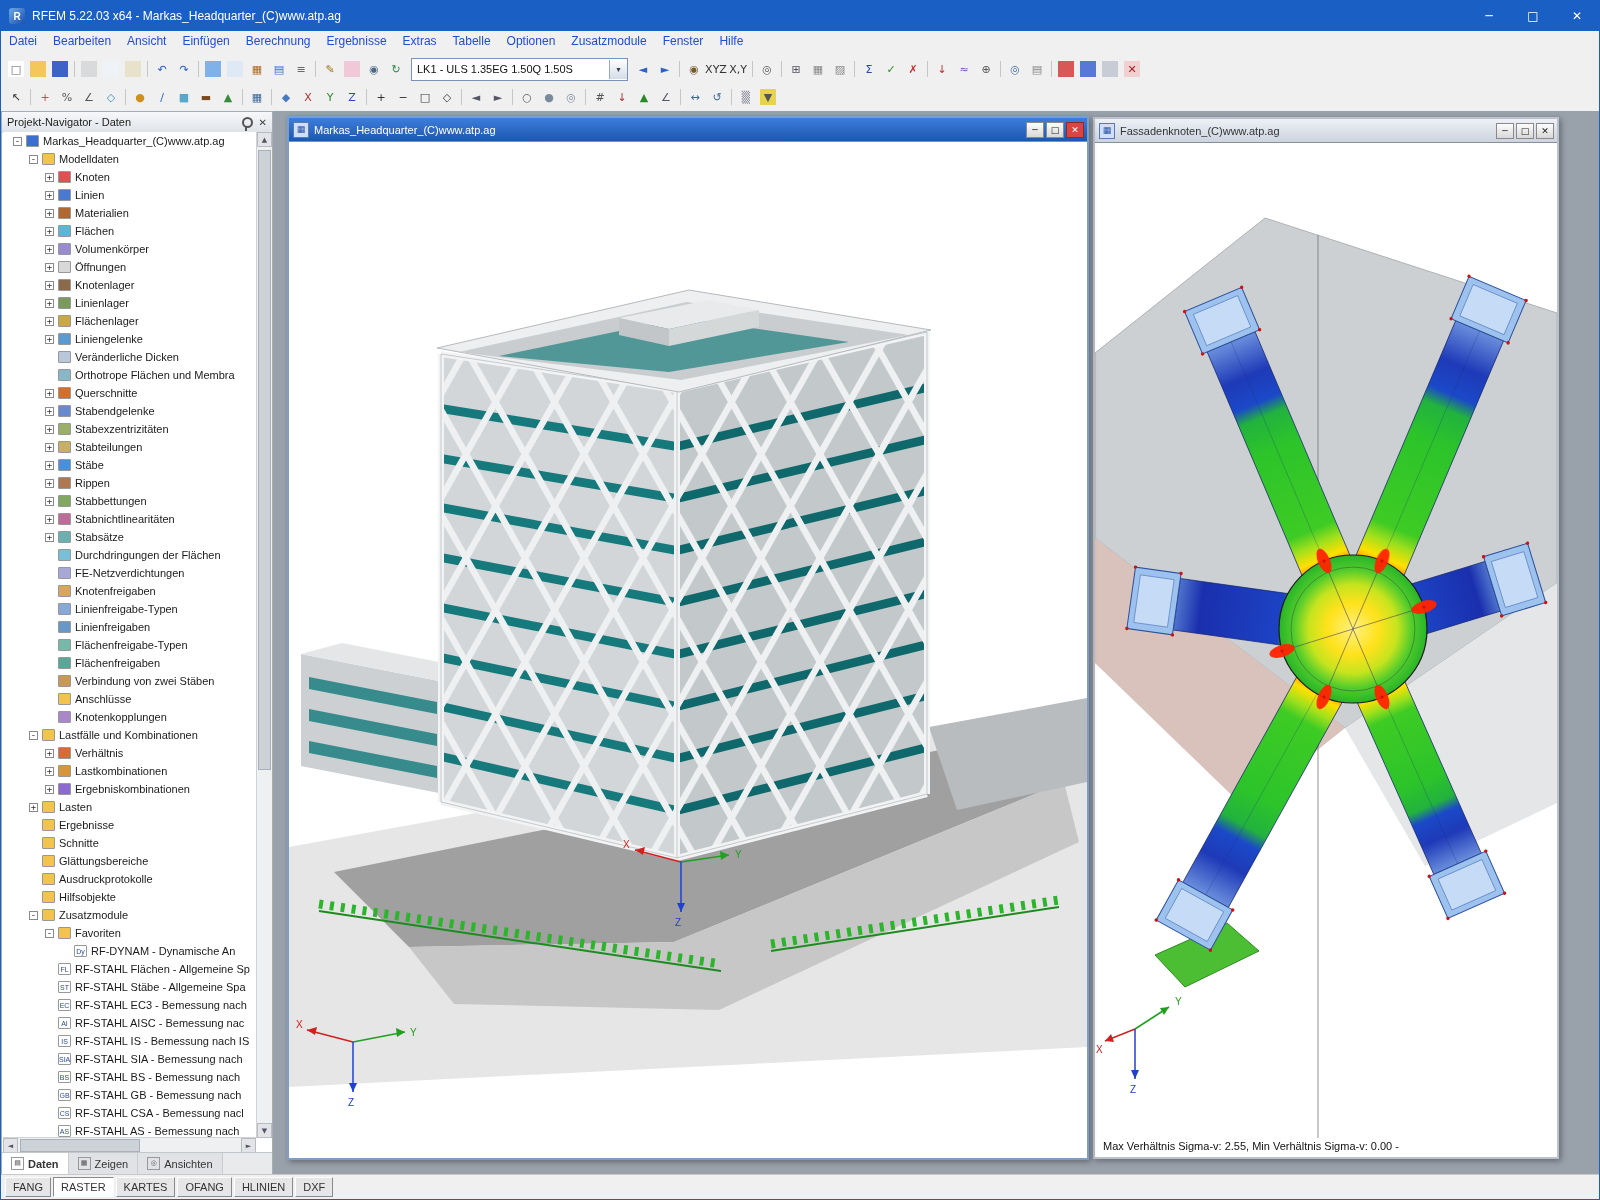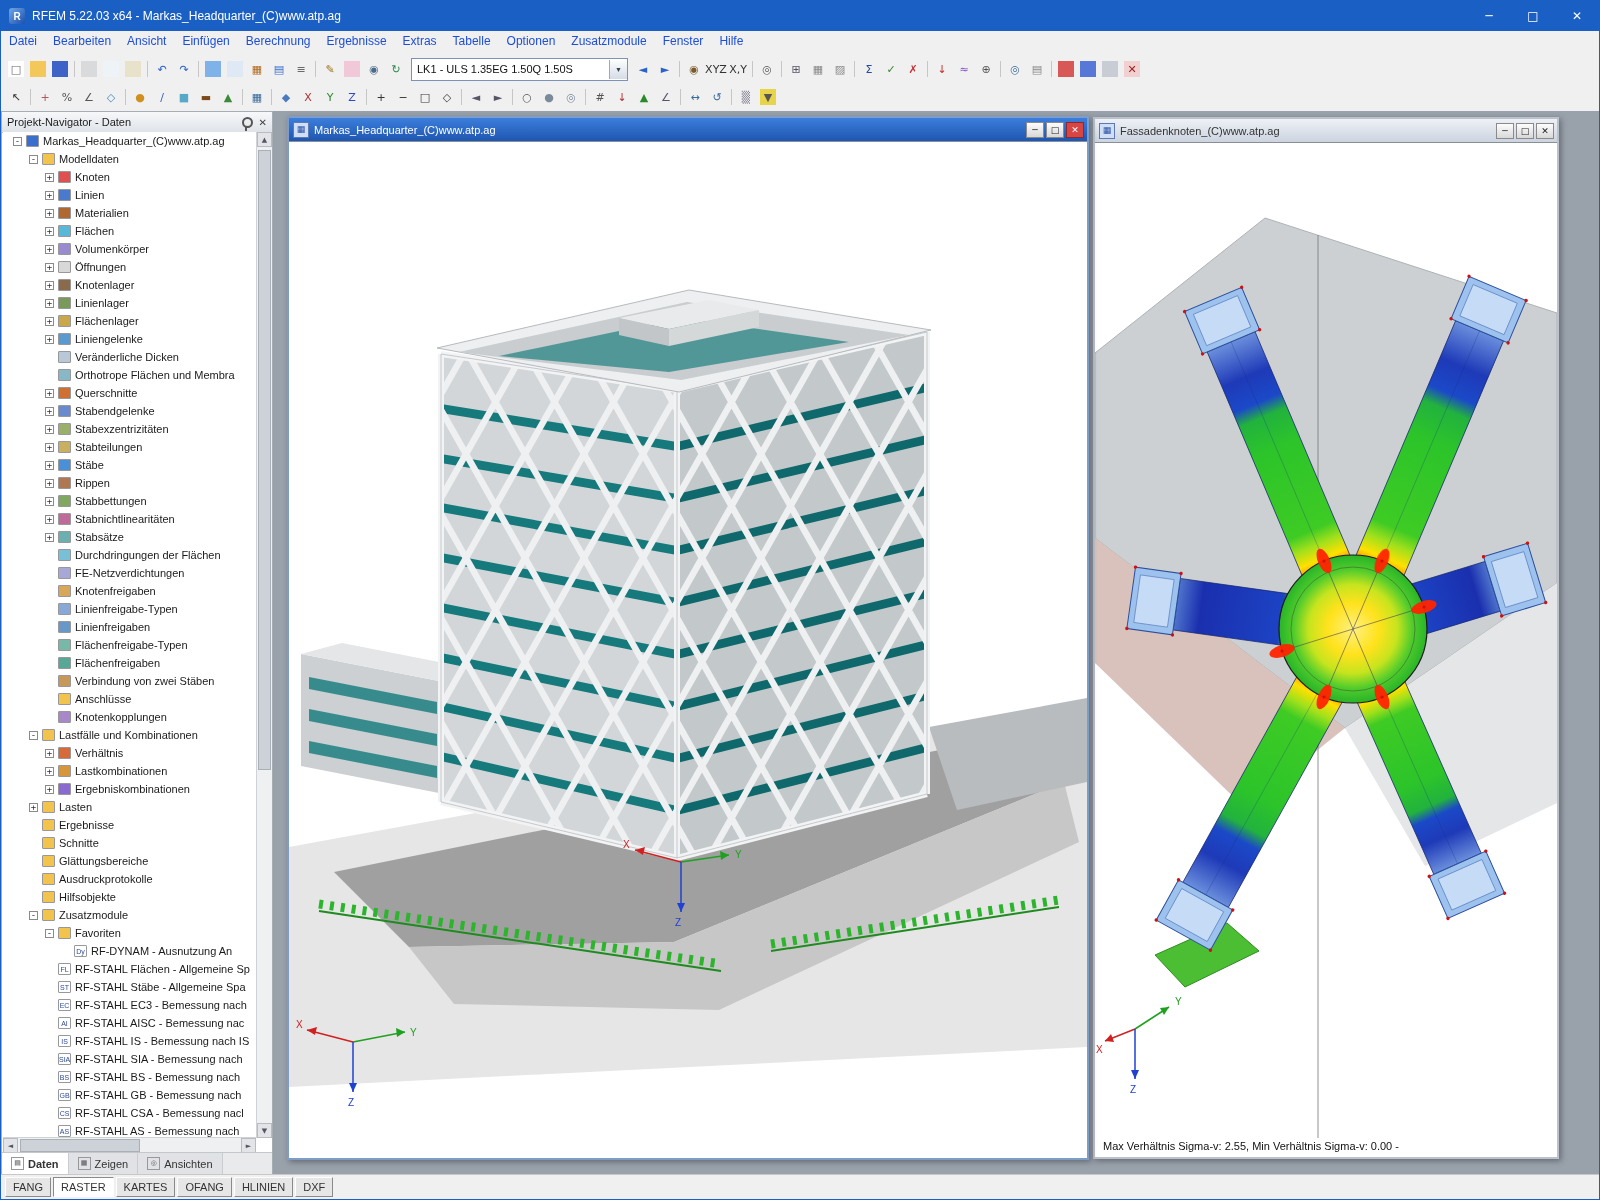--- a/index.html
+++ b/index.html
@@ -464,21 +464,21 @@
           <span class="tlbl">Zusatzmodule</span>
         </div>
         <div class="trow lvl2">
           <span class="exp">-</span>
           <span class="ticon" style="background:#f2c44e"></span>
           <span class="tlbl">Favoriten</span>
         </div>
         <div class="trow lvl3">
           <span class="exp"></span>
           <span class="ticon" style="background:#ffffff">Dy</span>
-          <span class="tlbl">RF-DYNAM - Ausnutzung An</span>
+          <span class="tlbl">RF-DYNAM - Dynamische An</span>
         </div>
         <div class="trow lvl2">
           <span class="exp"></span>
           <span class="ticon" style="background:#ffffff">FL</span>
           <span class="tlbl">RF-STAHL Flächen - Allgemeine Sp</span>
         </div>
         <div class="trow lvl2">
           <span class="exp"></span>
           <span class="ticon" style="background:#ffffff">ST</span>
           <span class="tlbl">RF-STAHL Stäbe - Allgemeine Spa</span>

